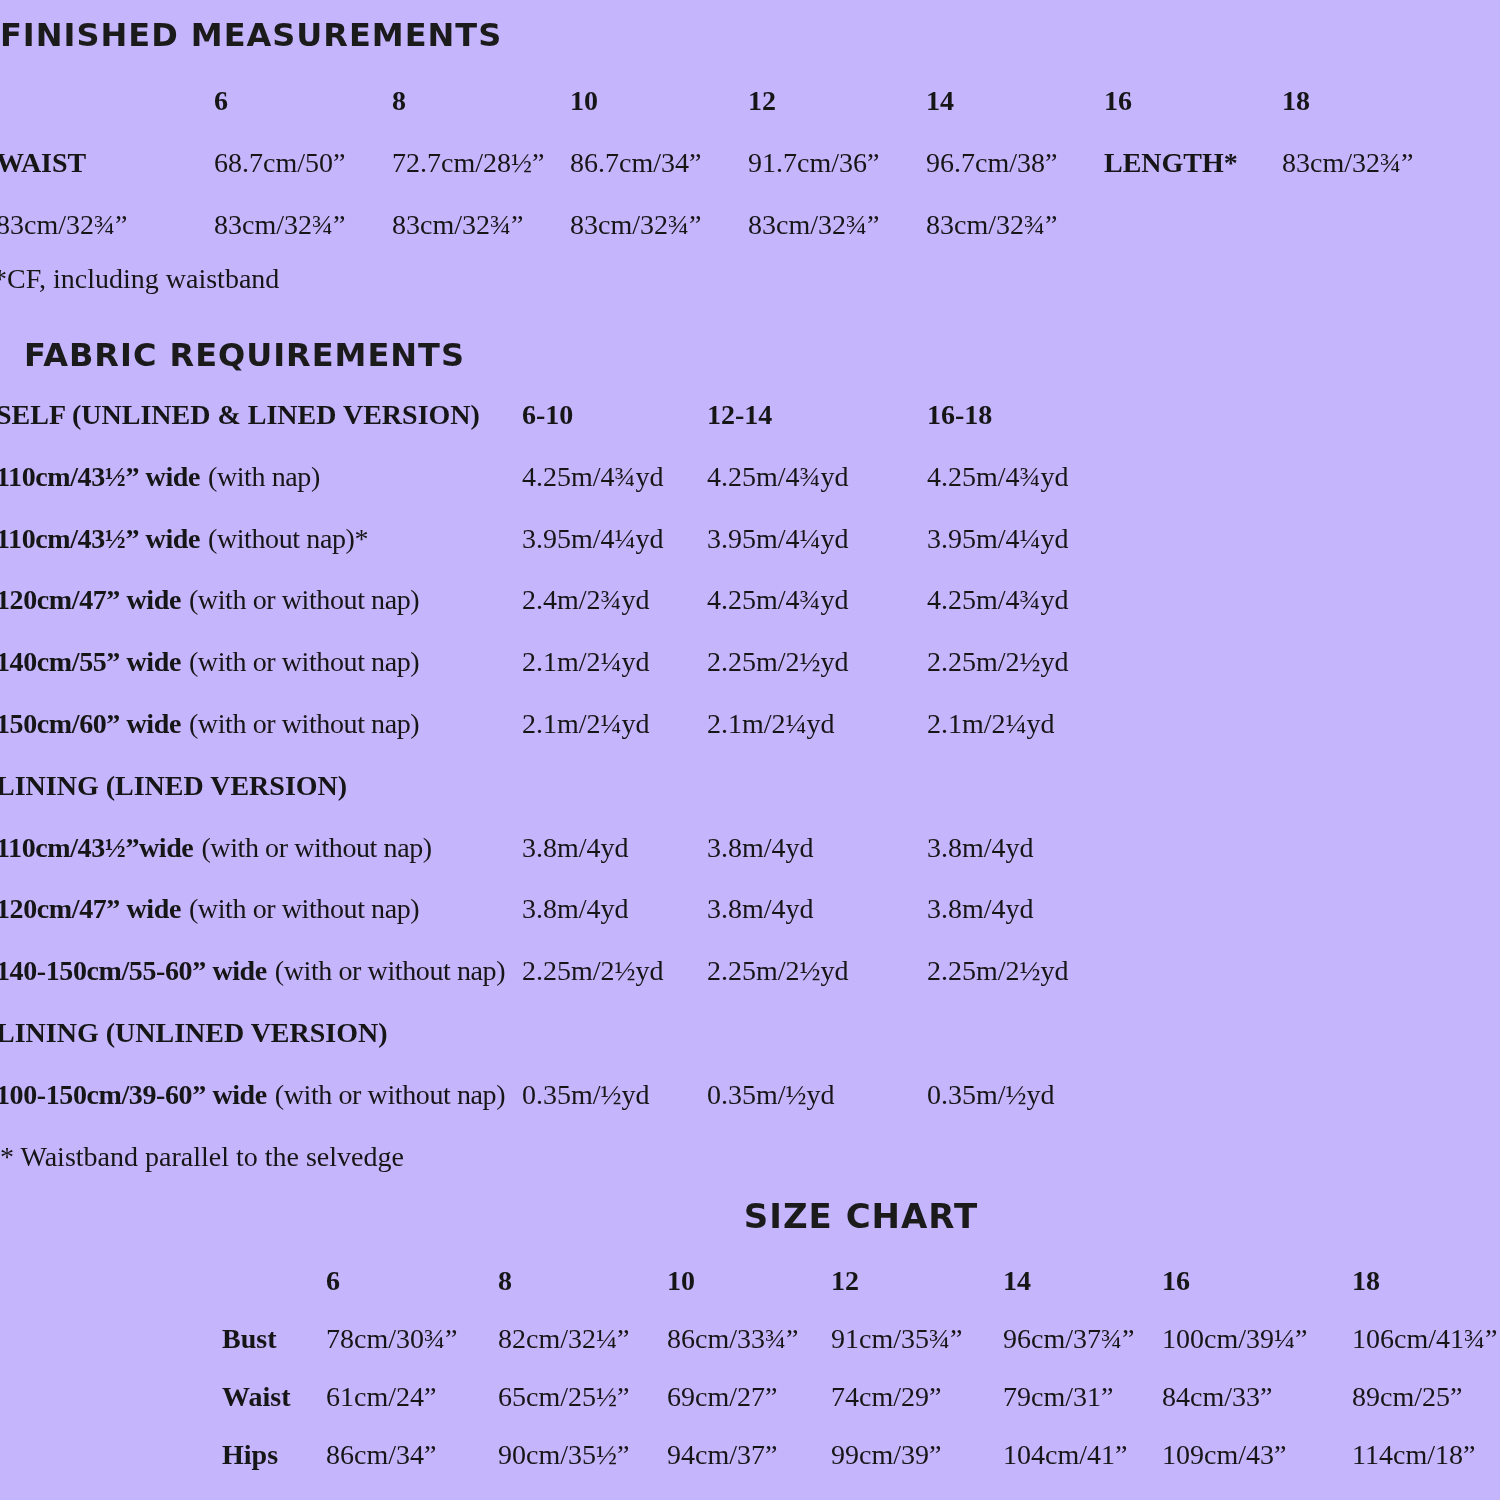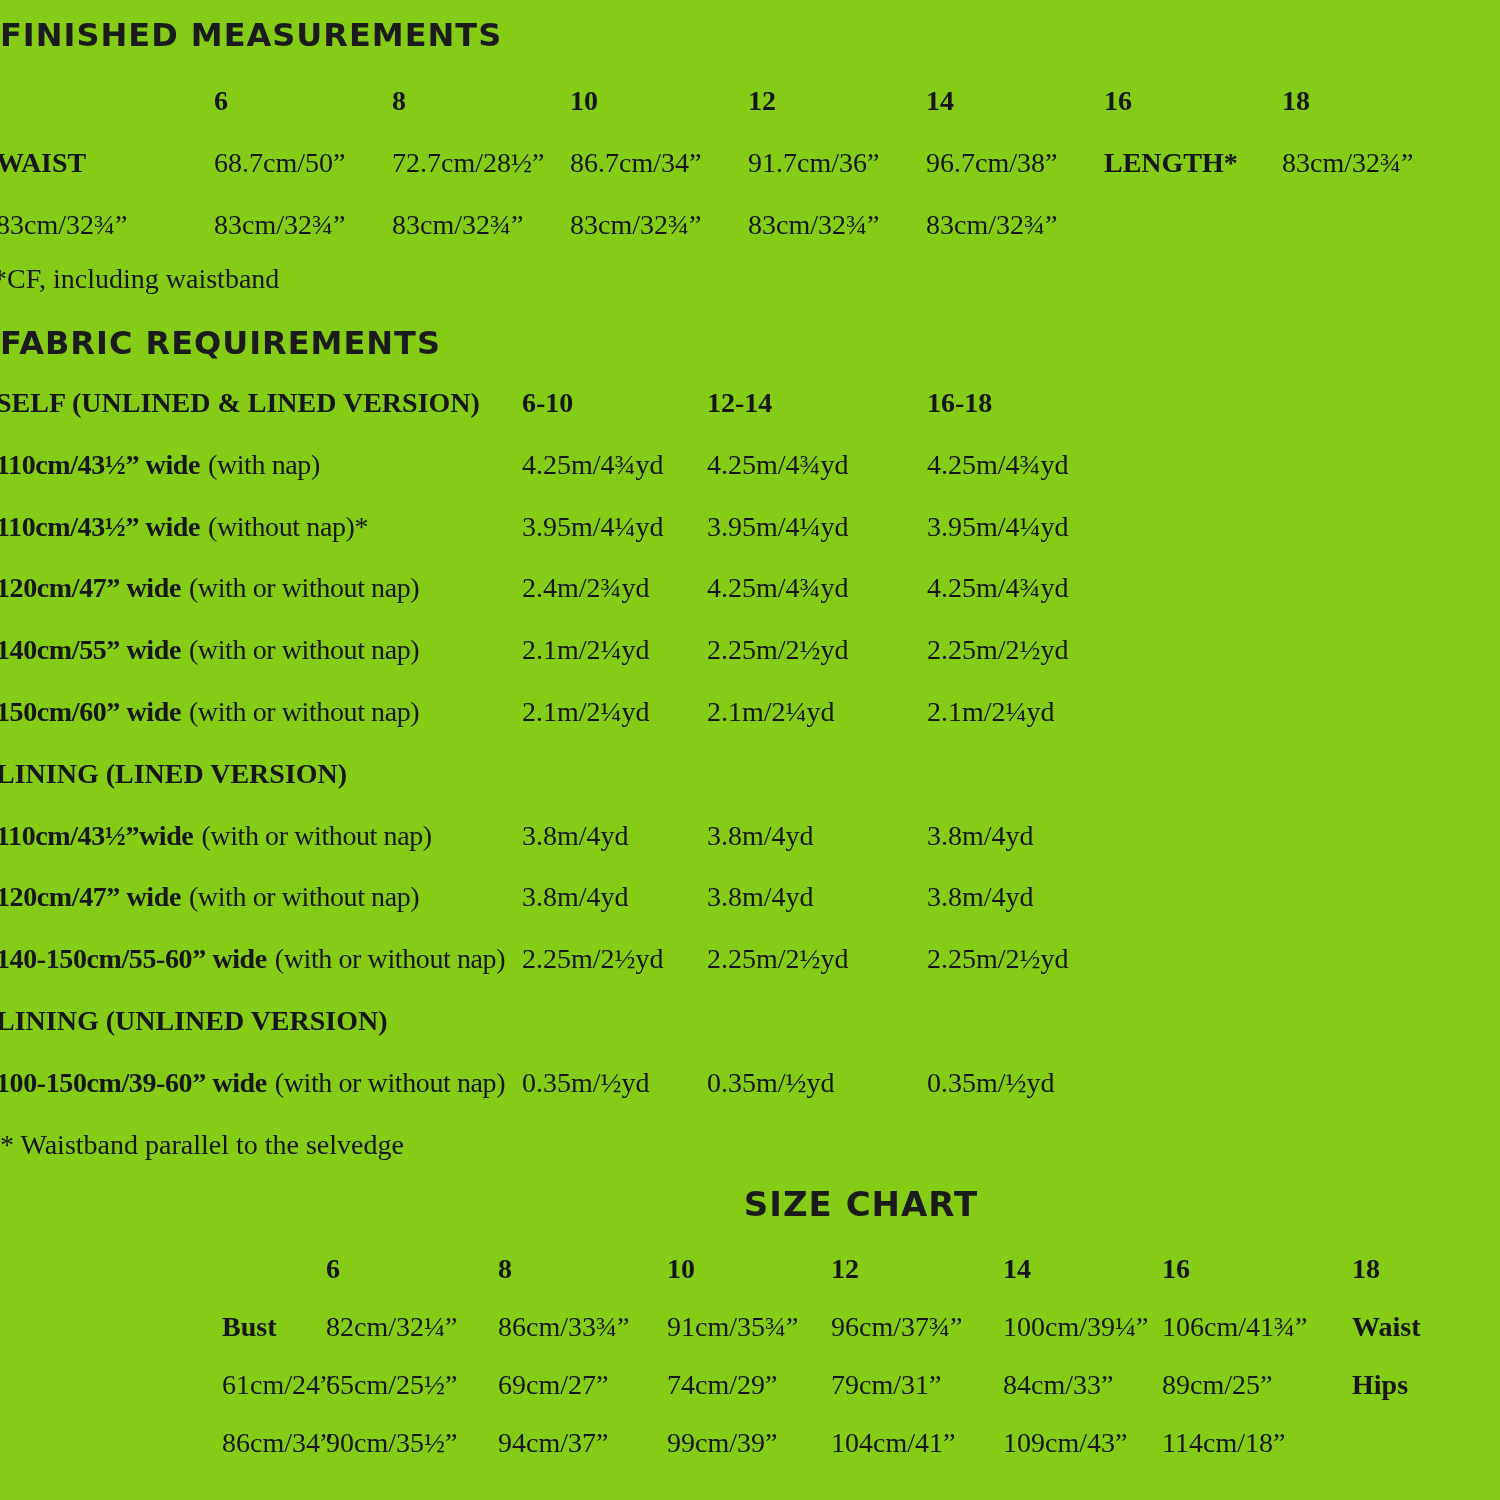--- a/index.html
+++ b/index.html
@@ -1,36 +1,36 @@
 <!DOCTYPE html>
 <html><head>
 <meta charset="utf-8">
 <style>
   html,body { margin:0; padding:0; background:#ffffff; }
   .page {
     position:relative;
     width:1500px; height:1500px;
-    background:#84cc16;
+    background:#c4b5fd;
     color:#161616;
     overflow:hidden;
     box-sizing:border-box;
     padding-top:16px;
     font-family:"Liberation Serif", serif;
   }
   
   .h-sans {
     font-family:"DejaVu Sans", sans-serif;
     font-weight:bold;
     font-size:32px;
     line-height:38px;
     letter-spacing:1px;
     margin:0;
     color:#1b1b1b;
   }
-  #fr-heading { margin-top:28px; }
+  #fr-heading { margin-top:40px;padding-left:24px; }
   #sc-heading {
     margin-top:22px;
     margin-left:222px;
     width:1278px;
     text-align:center;
     font-size:34px;
     line-height:40px;
   }
   .bold  { font-weight:bold; }
   
@@ -191,20 +191,21 @@
       <div></div>
       <div class="bold">6</div>
       <div class="bold">8</div>
       <div class="bold">10</div>
       <div class="bold">12</div>
       <div class="bold">14</div>
       <div class="bold">16</div>
       <div class="bold">18</div>
 
       <div class="bold">Bust</div>
+      <div>78cm/30¾”</div>
       <div>82cm/32¼”</div>
       <div>86cm/33¾”</div>
       <div>91cm/35¾”</div>
       <div>96cm/37¾”</div>
       <div>100cm/39¼”</div>
       <div>106cm/41¾”</div>
 
       <div class="bold">Waist</div>
       <div>61cm/24”</div>
       <div>65cm/25½”</div>

